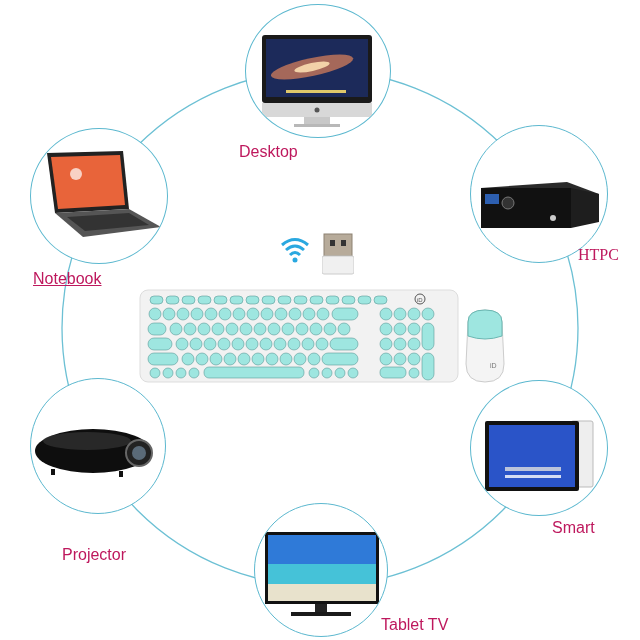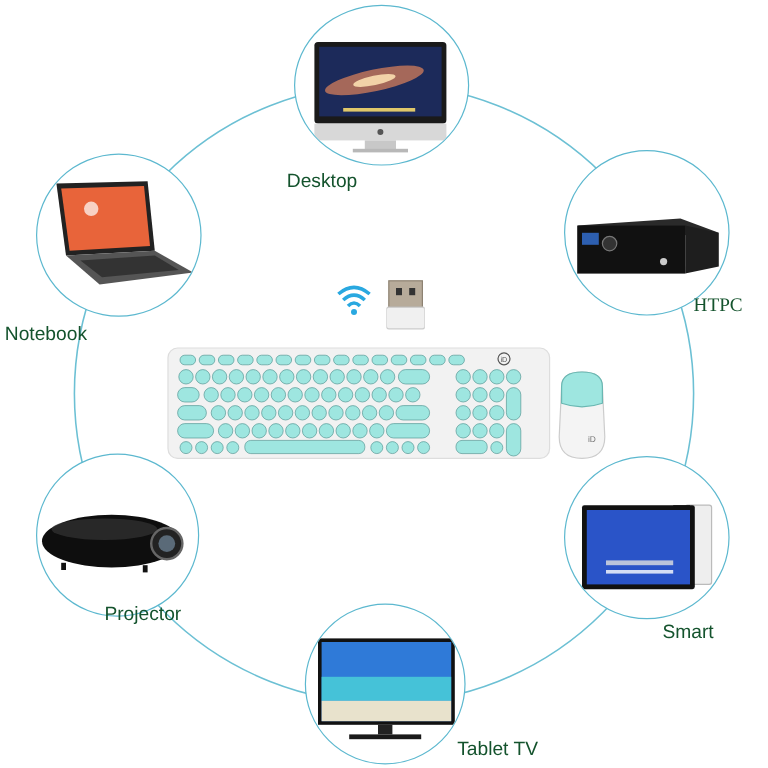--- a/index.html
+++ b/index.html
@@ -1,19 +1,19 @@
 <!DOCTYPE html>
 <html><head>
 <meta charset="utf-8">
 <style>
   html,body{margin:0;padding:0;background:#fff;}
   body{width:640px;height:640px;position:relative;overflow:hidden;font-family:"Liberation Sans",sans-serif;}
   .ring{position:absolute;left:0;top:0;width:640px;height:640px;}
   .node{position:absolute;border:1.5px solid #5cb8cf;border-radius:50%;background:#fff;overflow:hidden;box-sizing:border-box;}
-  .label{position:absolute;color:#14532d;font-size:16px;font-family:"Liberation Sans",sans-serif;white-space:nowrap;}
+  .label{position:absolute;color:#be185d;font-size:16px;font-family:"Liberation Sans",sans-serif;white-space:nowrap;}
   svg{display:block;}
 </style>
 </head>
 <body>
 
 <svg class="ring" viewBox="0 0 640 640">
   <circle cx="320" cy="328" r="258" fill="none" stroke="#6cc0d4" stroke-width="1.3"></circle>
 </svg>
 
 <div class="node" style="left:245px;top:4px;width:146px;height:134px;">
@@ -45,33 +45,33 @@
 
 <div class="node" style="left:30px;top:128px;width:138px;height:136px;">
   <svg width="138" height="136" viewBox="0 0 138 136">
     <polygon points="16,24 92,22 98,80 24,84" fill="#222"></polygon>
     <polygon points="20,28 89,26 94,76 27,80" fill="#e8643a"></polygon>
     <circle cx="45" cy="45" r="6" fill="#fff" opacity=".7"></circle>
     <polygon points="24,84 98,80 130,98 52,108" fill="#555"></polygon>
     <polygon points="36,88 98,84 118,96 54,102" fill="#333"></polygon>
   </svg>
 </div>
-<div class="label" style="left:4px;top:270px;">Notebook</div>
+<div class="label" style="left:33px;top:270px;text-decoration:underline;">Notebook</div>
 
 <div class="node" style="left:30px;top:378px;width:136px;height:136px;">
   <svg width="136" height="136" viewBox="0 0 136 136">
     <ellipse cx="62" cy="72" rx="58" ry="22" fill="#0e0e0e"></ellipse>
     <ellipse cx="56" cy="62" rx="44" ry="9" fill="#3a3a3a" opacity=".6"></ellipse>
     <circle cx="108" cy="74" r="13" fill="#222" stroke="#666" stroke-width="2"></circle>
     <circle cx="108" cy="74" r="7" fill="#5a6a78"></circle>
     <rect x="20" y="90" width="4" height="6" fill="#111"></rect>
     <rect x="88" y="92" width="4" height="6" fill="#111"></rect>
   </svg>
 </div>
-<div class="label" style="left:62px;top:504px;margin-left:25px;">Projector</div>
+<div class="label" style="left:62px;top:546px;">Projector</div>
 
 <div class="node" style="left:470px;top:380px;width:138px;height:136px;">
   <svg width="138" height="136" viewBox="0 0 138 136">
     <rect x="100" y="40" width="22" height="66" rx="2" fill="#eee" stroke="#bbb"></rect>
     <rect x="90" y="40" width="14" height="66" fill="#1a1a1a"></rect>
     <rect x="14" y="40" width="94" height="70" rx="2" fill="#111"></rect>
     <rect x="18" y="44" width="86" height="62" fill="#2a54c8"></rect>
     <rect x="34" y="86" width="56" height="4" fill="#e0e0e0" opacity=".8"></rect>
     <rect x="34" y="94" width="56" height="3" fill="#fff" opacity=".8"></rect>
   </svg>

